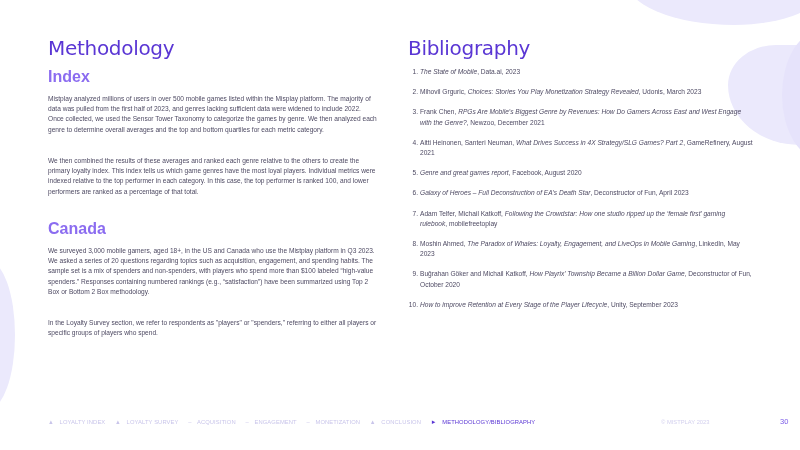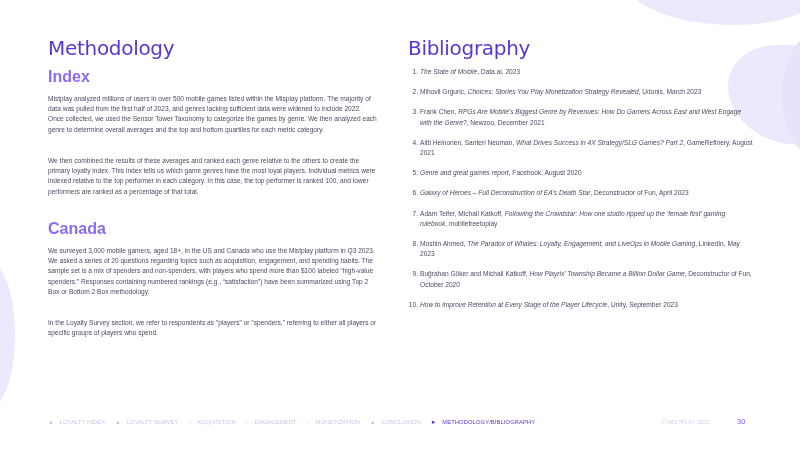--- a/index.html
+++ b/index.html
@@ -18,21 +18,21 @@
     h2 { font-family: Liberation Sans, sans-serif; font-weight: bold; font-size: 16px; color: #8b6cf0; position: absolute; white-space: nowrap; }
     .para { position: absolute; font-size: 6.6px; line-height: 10.2px; color: #4e4a63; width: 330px; }
     .biblist { position: absolute; top: 67px; left: 0; width: 345px; list-style: none; }
     .bib { position: relative; font-size: 6.6px; line-height: 10.2px; color: #4e4a63; padding-left: 12px; }
     .bib .num { position: absolute; left: 0; width: 10px; text-align: right; }
     .bib i { font-style: italic; }
     .footer { position: absolute; top: 419px; left: 48px; font-size: 5.8px; color: #c9c5ea; white-space: nowrap; letter-spacing: 0.1px; }
     .footer span { margin-right: 4px; }
     .footer .active { color: #5a36d4; }
     .copyright { position: absolute; top: 419px; left: 661px; font-size: 5.8px; color: #d3d0ee; }
-    .pagenum { position: absolute; top: 417px; left: 737px; font-size: 7.5px; color: #7a5ae8; }
+    .pagenum { position: absolute; top: 417px; left: 780px; font-size: 7.5px; color: #7a5ae8; }
   </style>
 </head>
 <body>
 
 <div class="blob blob-top-right"></div>
 <div class="blob blob-right"></div>
 <div class="blob blob-right-mid"></div>
 <div class="blob blob-left"></div>
 
 <div class="page">

